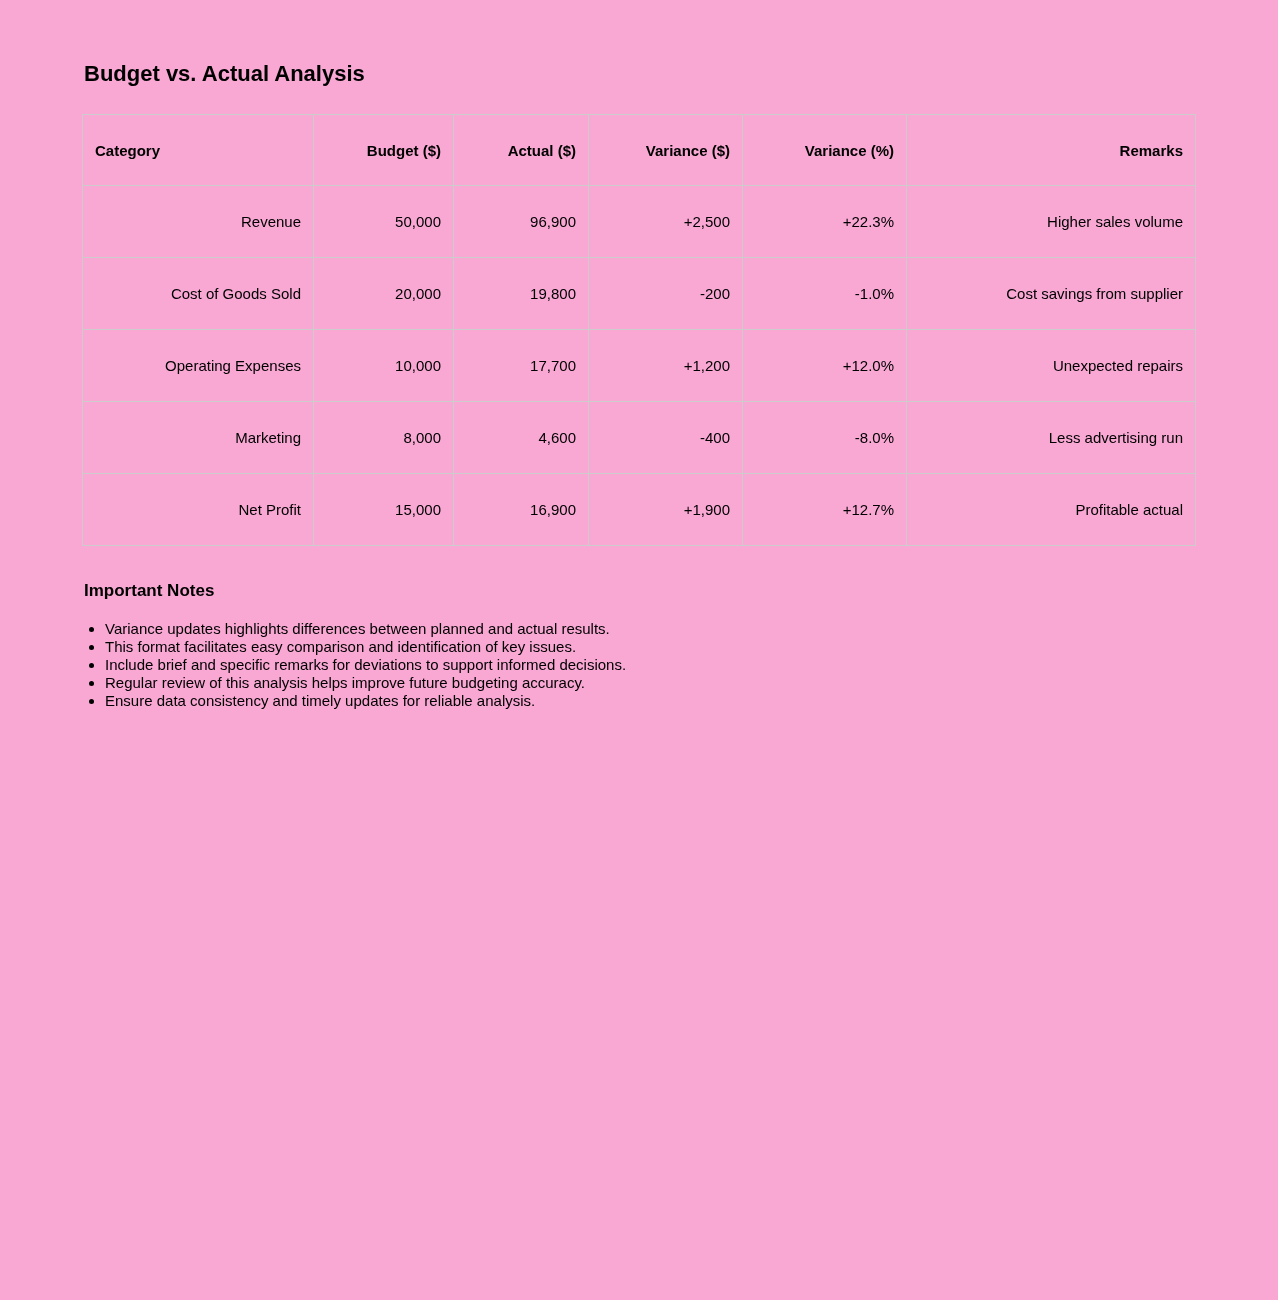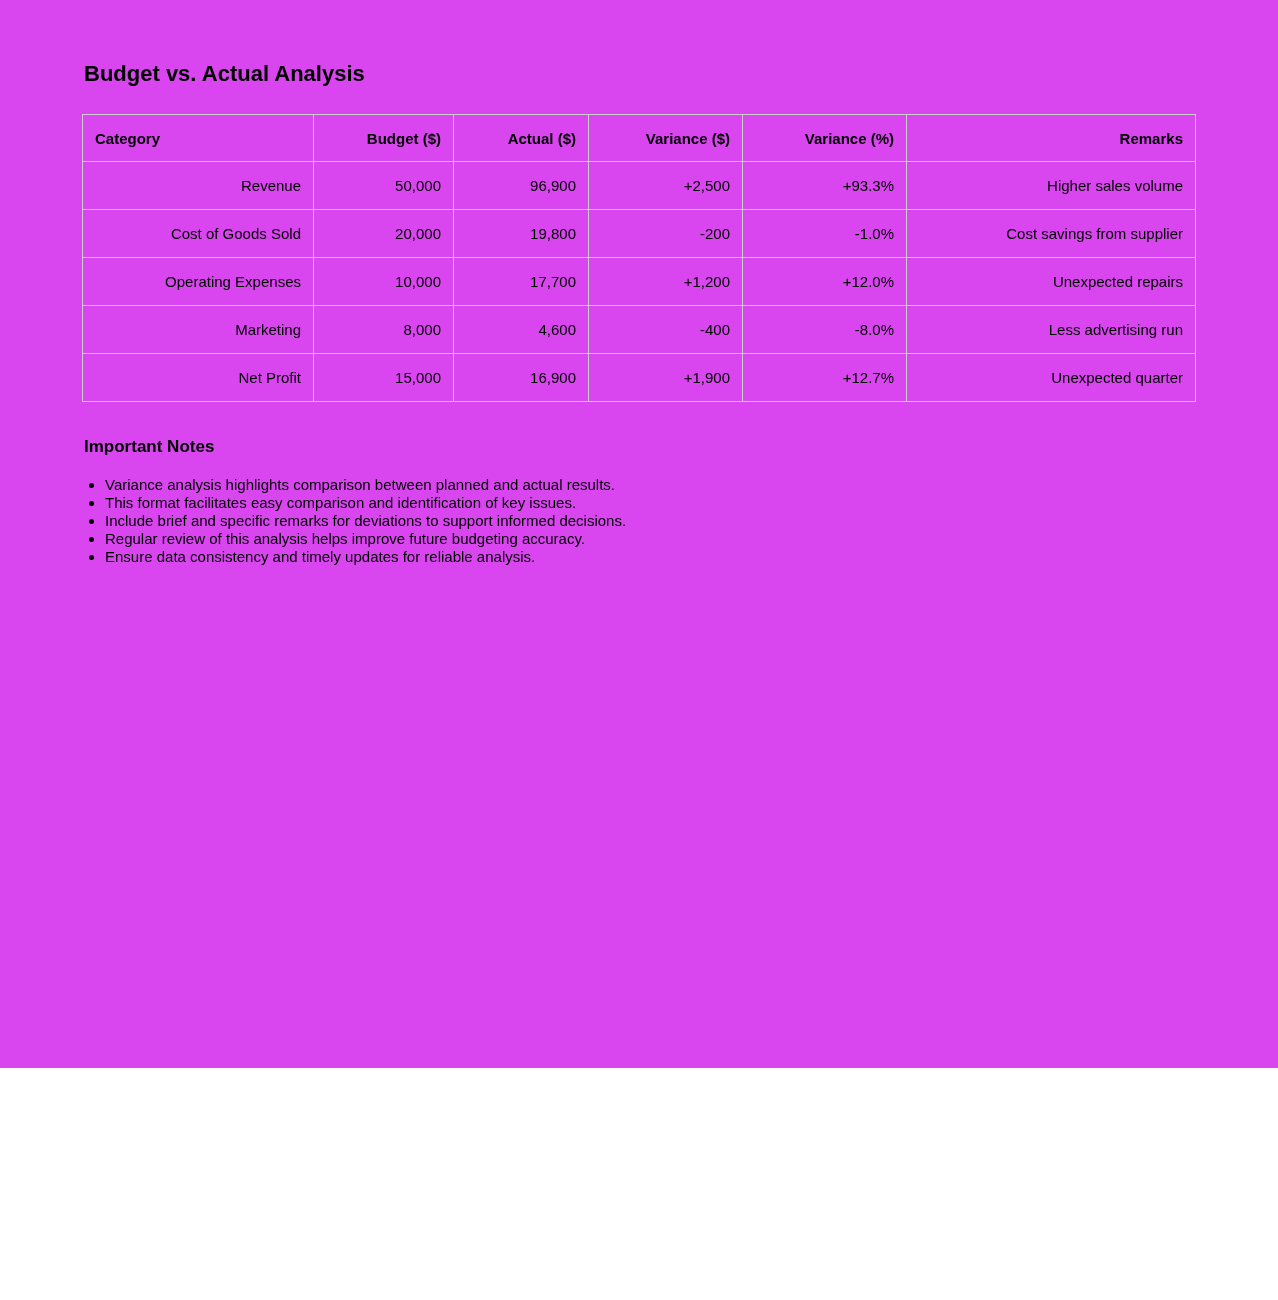--- a/index.html
+++ b/index.html
@@ -5,22 +5,22 @@
   html, body {
     margin: 0;
     padding: 0;
     background: #ffffff;
     font-family: "Liberation Sans", sans-serif;
     color: #000000;
   }
   .page {
     position: relative;
     width: 1278px;
-    height: 1068px;
-    background: #d946ef;
+    height: 1300px;
+    background: #f9a8d4;
     overflow: hidden;
   }
   .doc-title {
     margin: 0 0 0 84px;
     padding-top: 61px;
     font-size: 22px;
     font-weight: bold;
     line-height: 26px;
   }
   table.budget-table {
@@ -32,21 +32,21 @@
   table.budget-table col:nth-child(1) { width: 231px; }
   table.budget-table col:nth-child(2) { width: 140px; }
   table.budget-table col:nth-child(3) { width: 135px; }
   table.budget-table col:nth-child(4) { width: 154px; }
   table.budget-table col:nth-child(5) { width: 164px; }
   table.budget-table col:nth-child(6) { width: auto; }
   table.budget-table th,
   table.budget-table td {
     border: 1px solid #cccccc;
     font-size: 15px;
-    padding: 4px 12px;
+    padding: 16px 12px;
     height: 38px;
     white-space: nowrap;
     overflow: hidden;
   }
   table.budget-table tbody td { height: 39px; text-align: right; }
   table.budget-table th { font-weight: bold; }
   .al-left  { text-align: left; }
   .al-right { text-align: right; }
   .notes-heading {
     margin: 35px 0 12px 84px;
@@ -87,21 +87,21 @@
           <th class="al-right">Variance (%)</th>
           <th class="al-right">Remarks</th>
         </tr>
     </thead>
     <tbody>
         <tr>
           <td class="al-left">Revenue</td>
           <td class="al-right">50,000</td>
           <td class="al-right">96,900</td>
           <td class="al-right">+2,500</td>
-          <td class="al-right">+93.3%</td>
+          <td class="al-right">+22.3%</td>
           <td class="al-right">Higher sales volume</td>
         </tr>
         <tr>
           <td class="al-left">Cost of Goods Sold</td>
           <td class="al-right">20,000</td>
           <td class="al-right">19,800</td>
           <td class="al-right">-200</td>
           <td class="al-right">-1.0%</td>
           <td class="al-right">Cost savings from supplier</td>
         </tr>
@@ -120,28 +120,28 @@
           <td class="al-right">-400</td>
           <td class="al-right">-8.0%</td>
           <td class="al-right">Less advertising run</td>
         </tr>
         <tr>
           <td class="al-left">Net Profit</td>
           <td class="al-right">15,000</td>
           <td class="al-right">16,900</td>
           <td class="al-right">+1,900</td>
           <td class="al-right">+12.7%</td>
-          <td class="al-right">Unexpected quarter</td>
+          <td class="al-right">Profitable actual</td>
         </tr>
       </tbody>
   </table>
 
   <h3 class="notes-heading">Important Notes</h3>
 
   <ul class="notes-list">
-      <li>Variance analysis highlights comparison between planned and actual results.</li>
+      <li>Variance updates highlights differences between planned and actual results.</li>
       <li>This format facilitates easy comparison and identification of key issues.</li>
       <li>Include brief and specific remarks for deviations to support informed decisions.</li>
       <li>Regular review of this analysis helps improve future budgeting accuracy.</li>
       <li>Ensure data consistency and timely updates for reliable analysis.</li>
     </ul>
 
 </div>
 
 </body></html>

